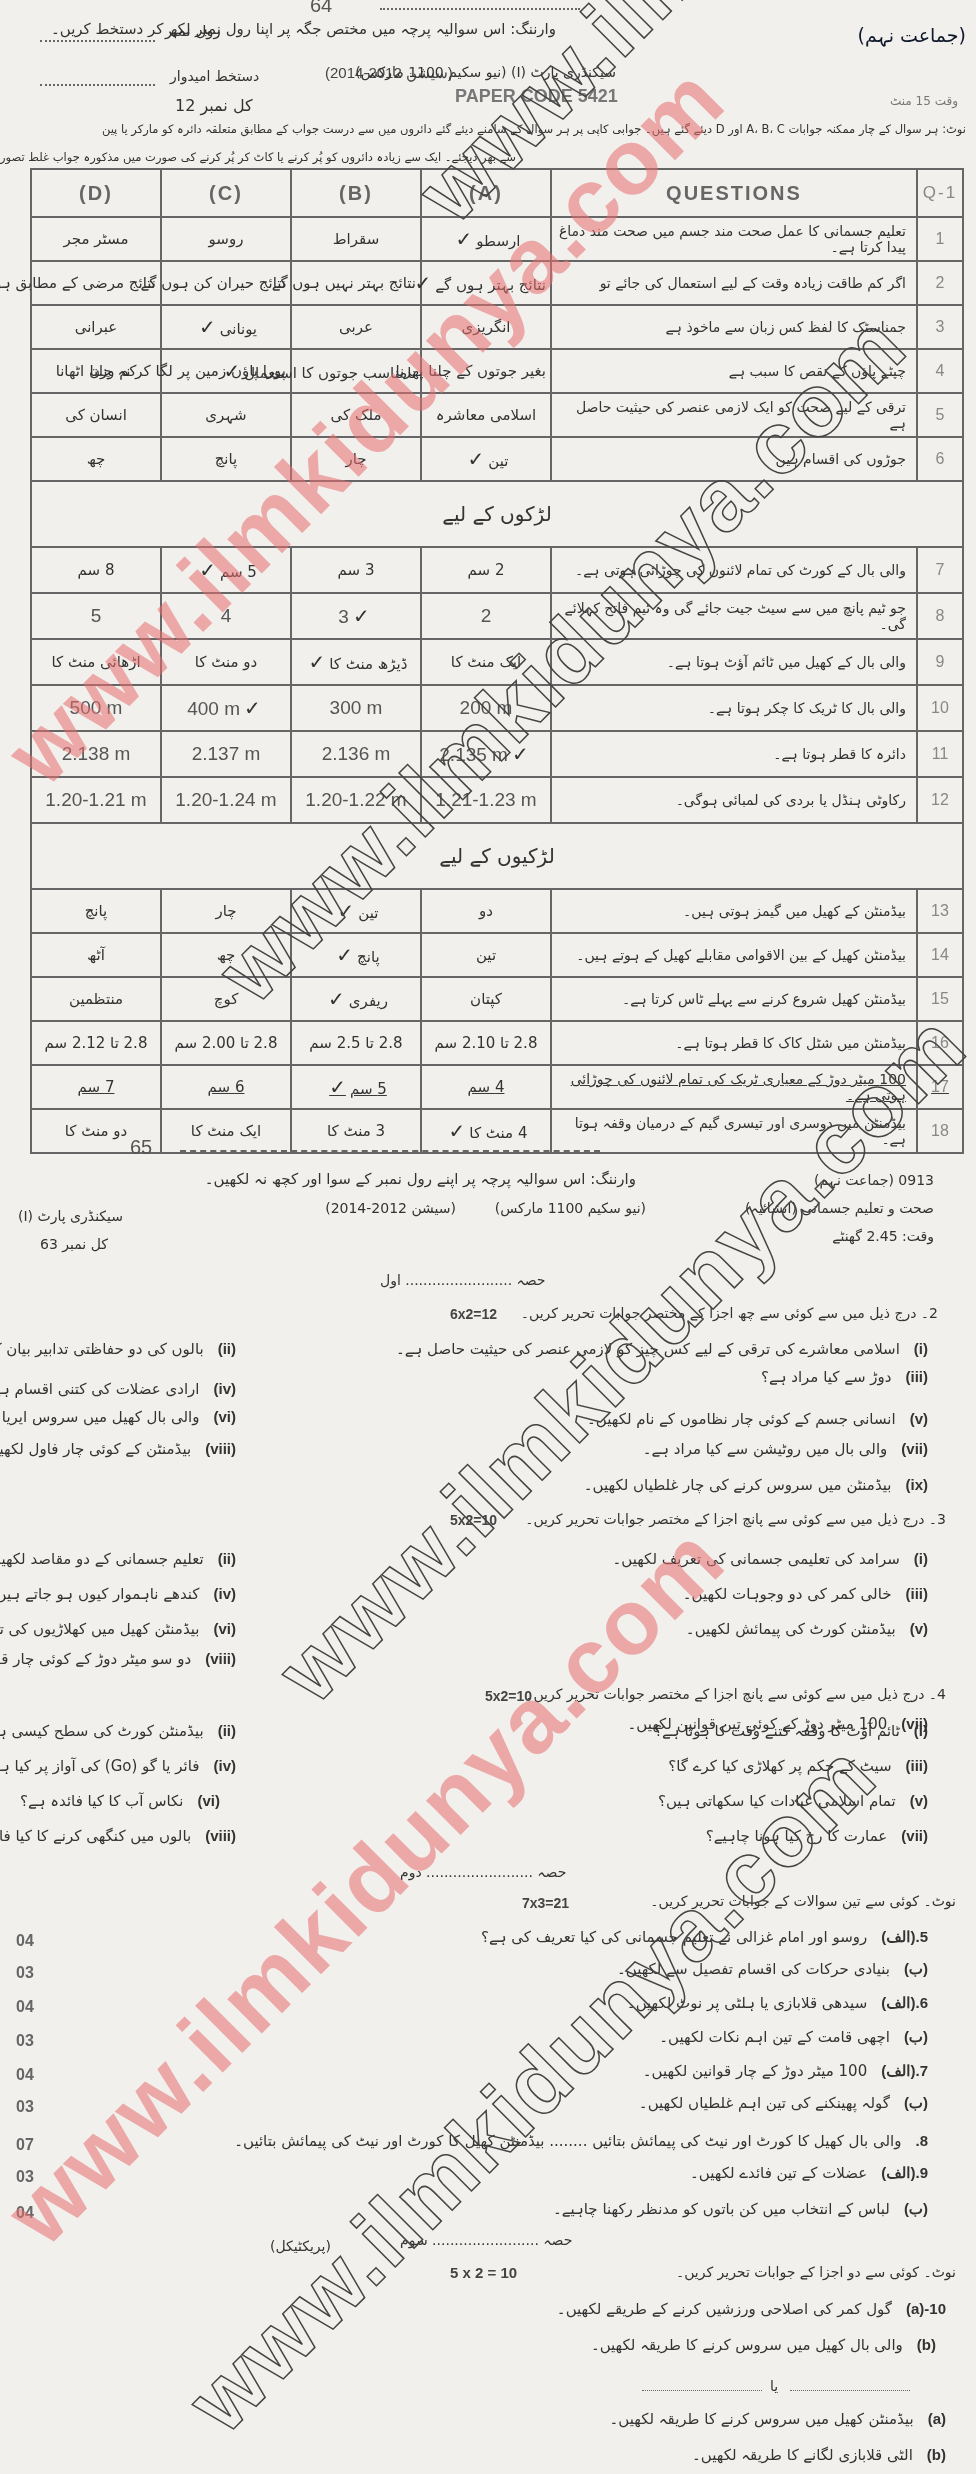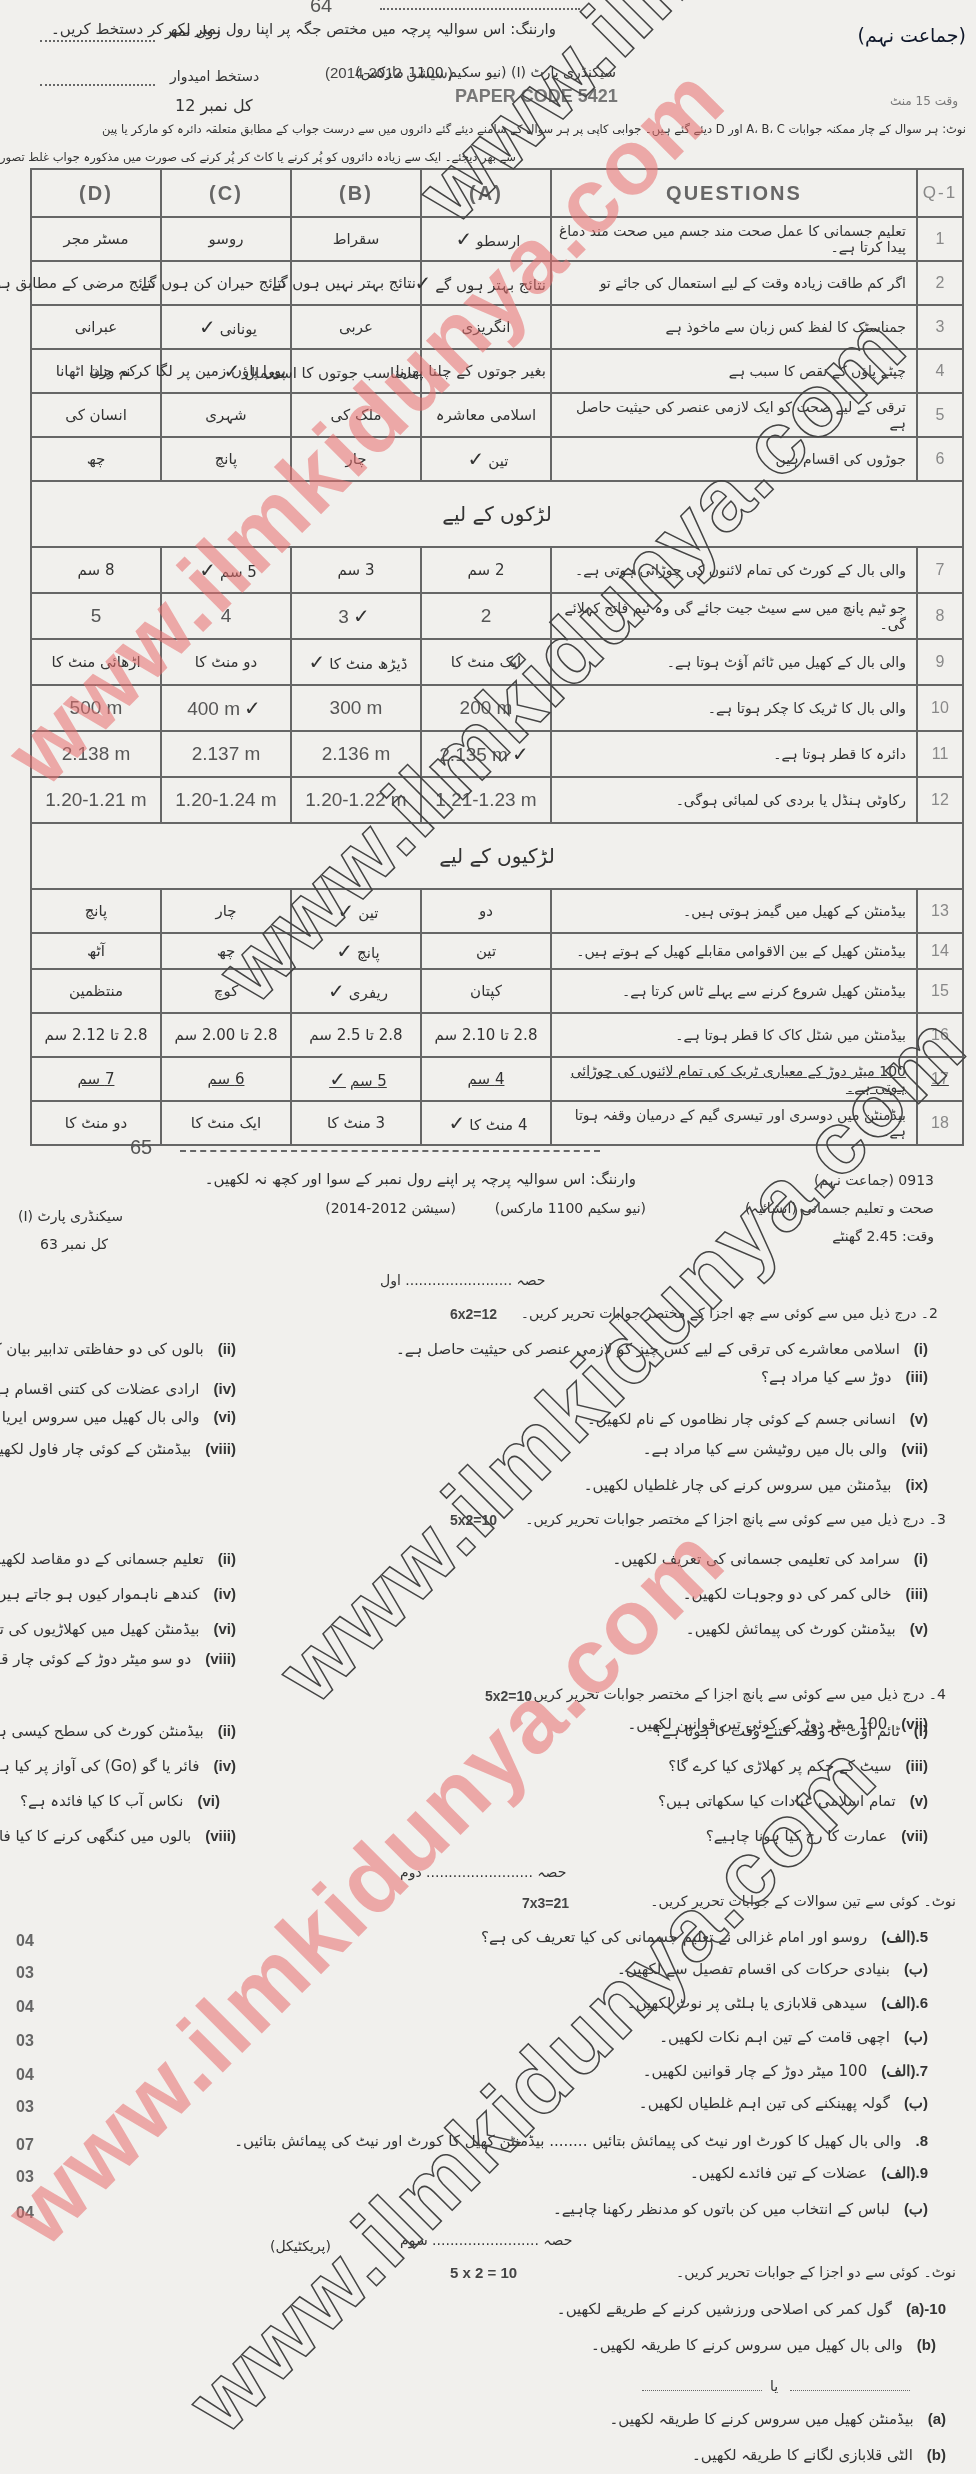--- a/index.html
+++ b/index.html
@@ -181,21 +181,21 @@
   </tbody>
     <tbody id="girls-body">
       <tr style="height: 44px;">
         <td class="ur"><span>پانچ</span></td>
         <td class="ur"><span>چار</span></td>
         <td class="ur"><span>تین</span><span class="tick">✓</span></td>
         <td class="ur"><span>دو</span></td>
         <td class="q"><span>بیڈمنٹن کے کھیل میں گیمز ہوتی ہیں۔</span></td>
         <td class="num"><span>13</span></td>
       </tr>
-      <tr style="height: 36px;">
+      <tr style="height: 44px;">
         <td class="ur"><span>آٹھ</span></td>
         <td class="ur"><span>چھ</span></td>
         <td class="ur"><span>پانچ</span><span class="tick">✓</span></td>
         <td class="ur"><span>تین</span></td>
         <td class="q"><span>بیڈمنٹن کھیل کے بین الاقوامی مقابلے کھیل کے ہوتے ہیں۔</span></td>
         <td class="num"><span>14</span></td>
       </tr>
       <tr style="height: 44px;">
         <td class="ur"><span>منتظمین</span></td>
         <td class="ur"><span>کوچ</span></td>

